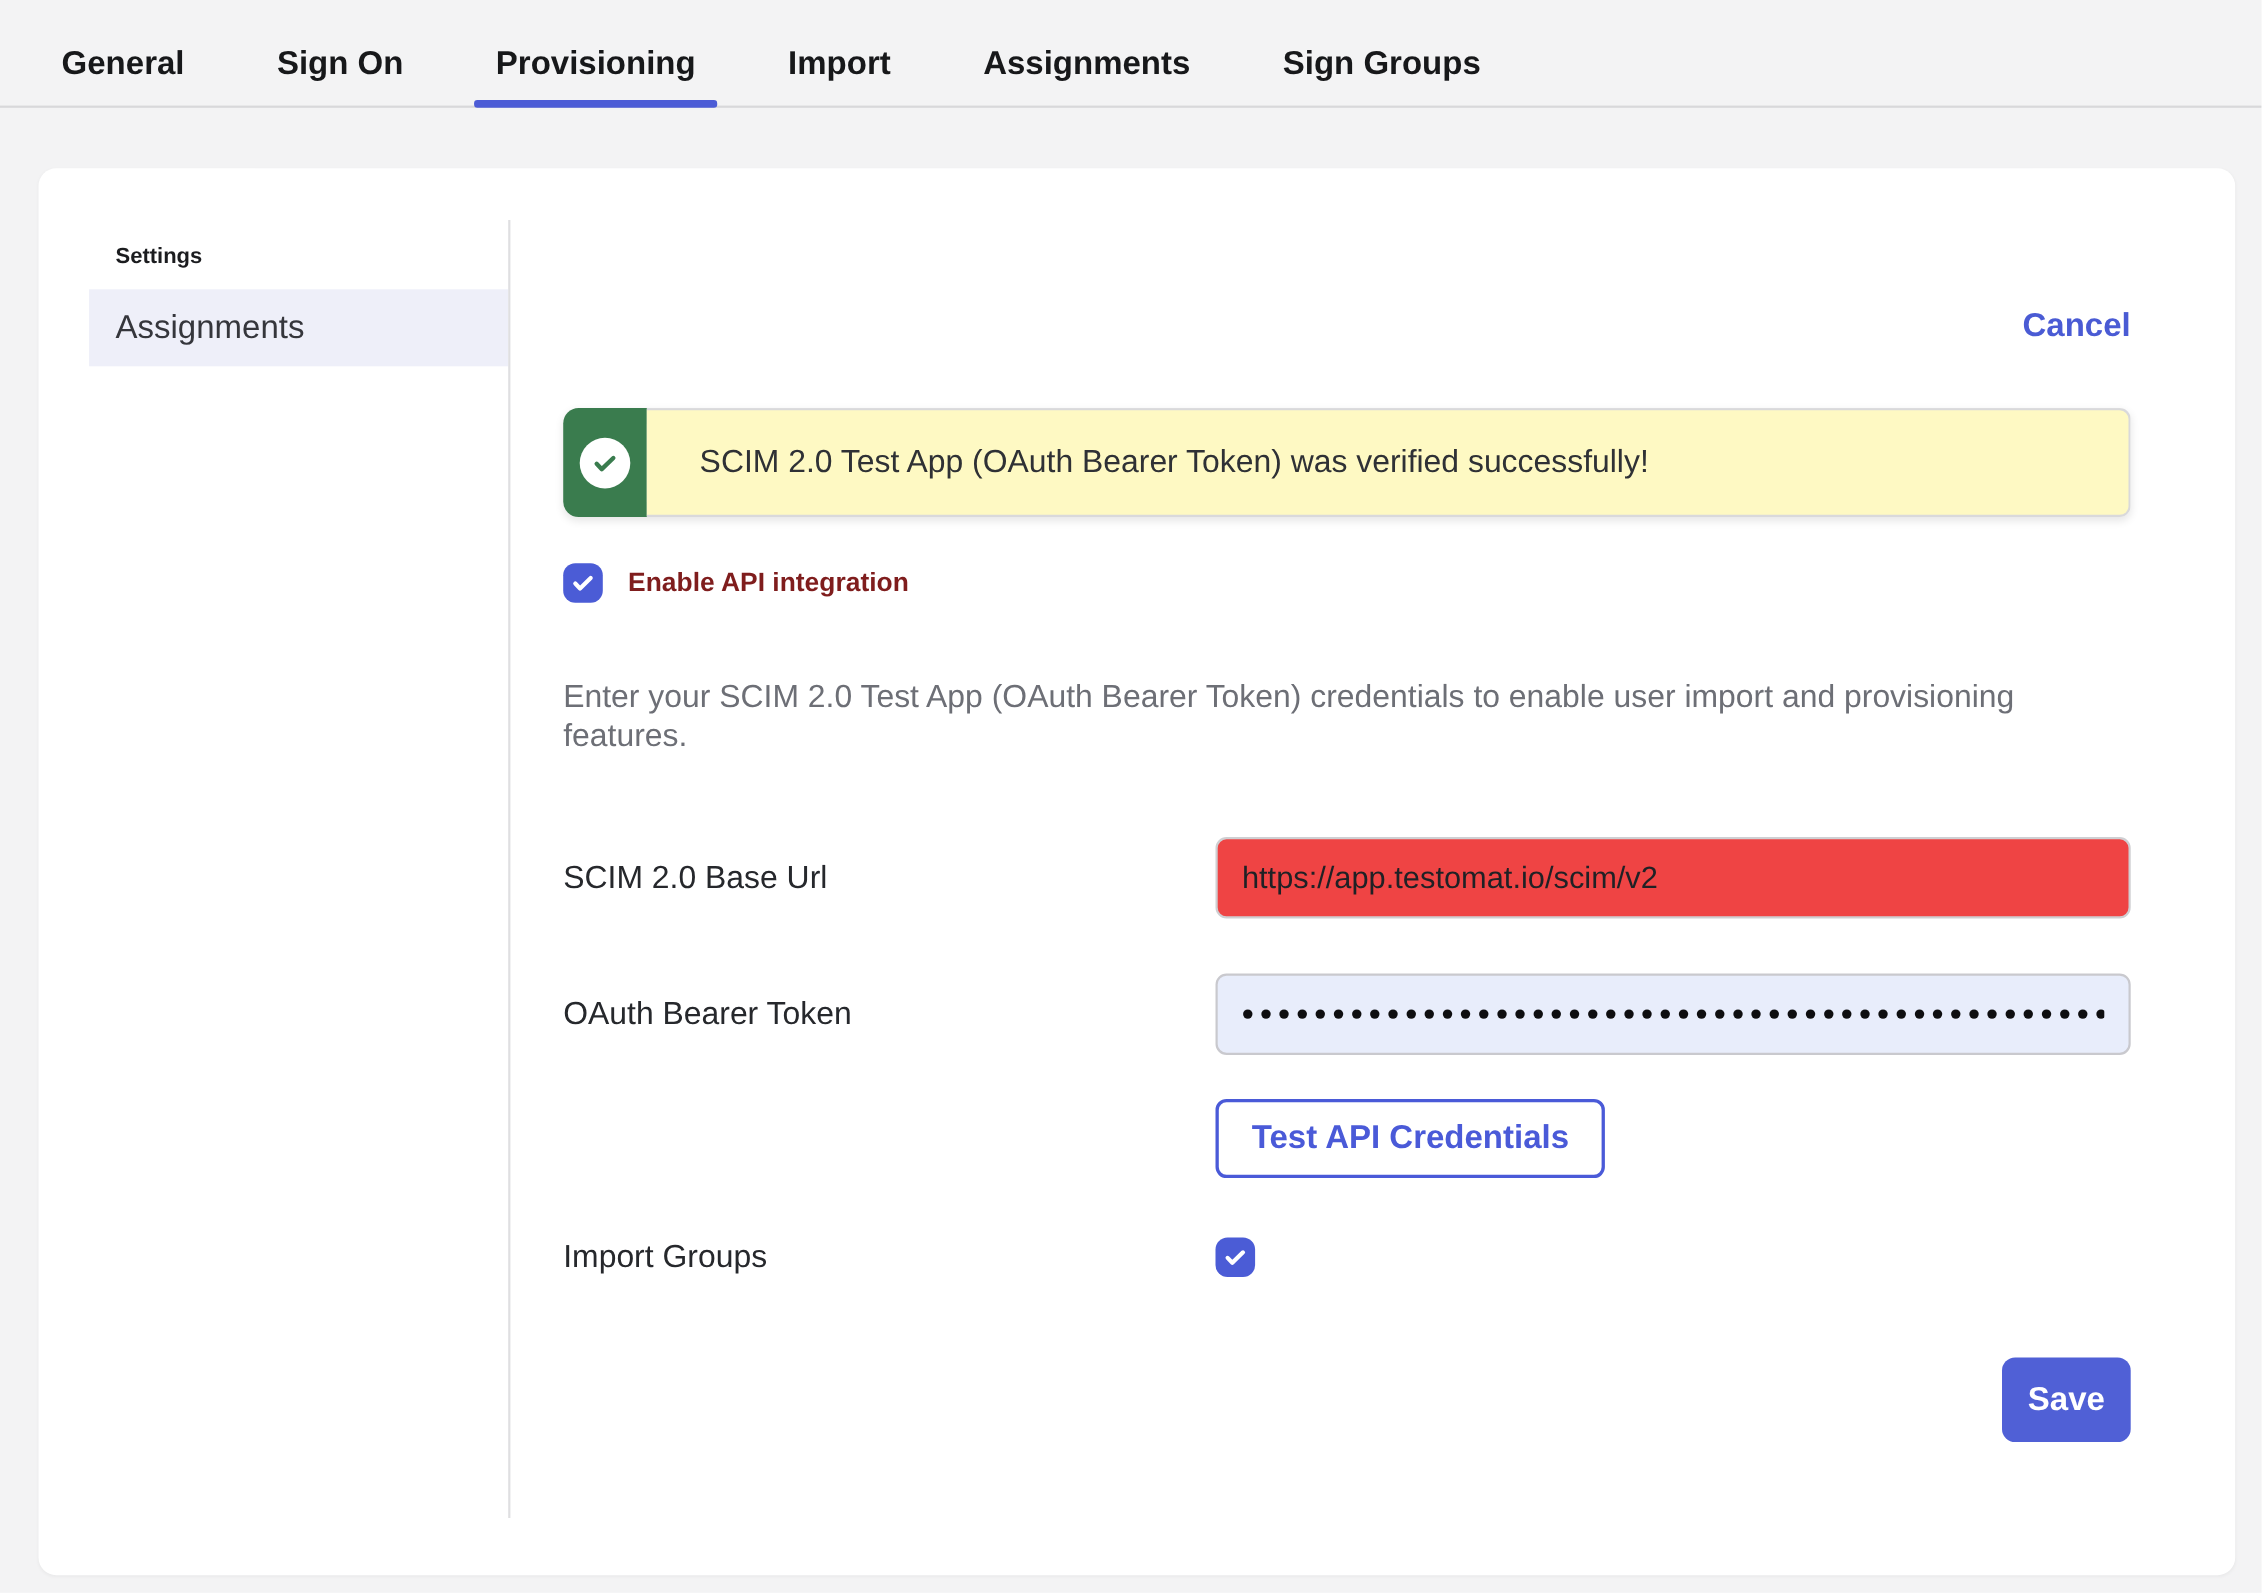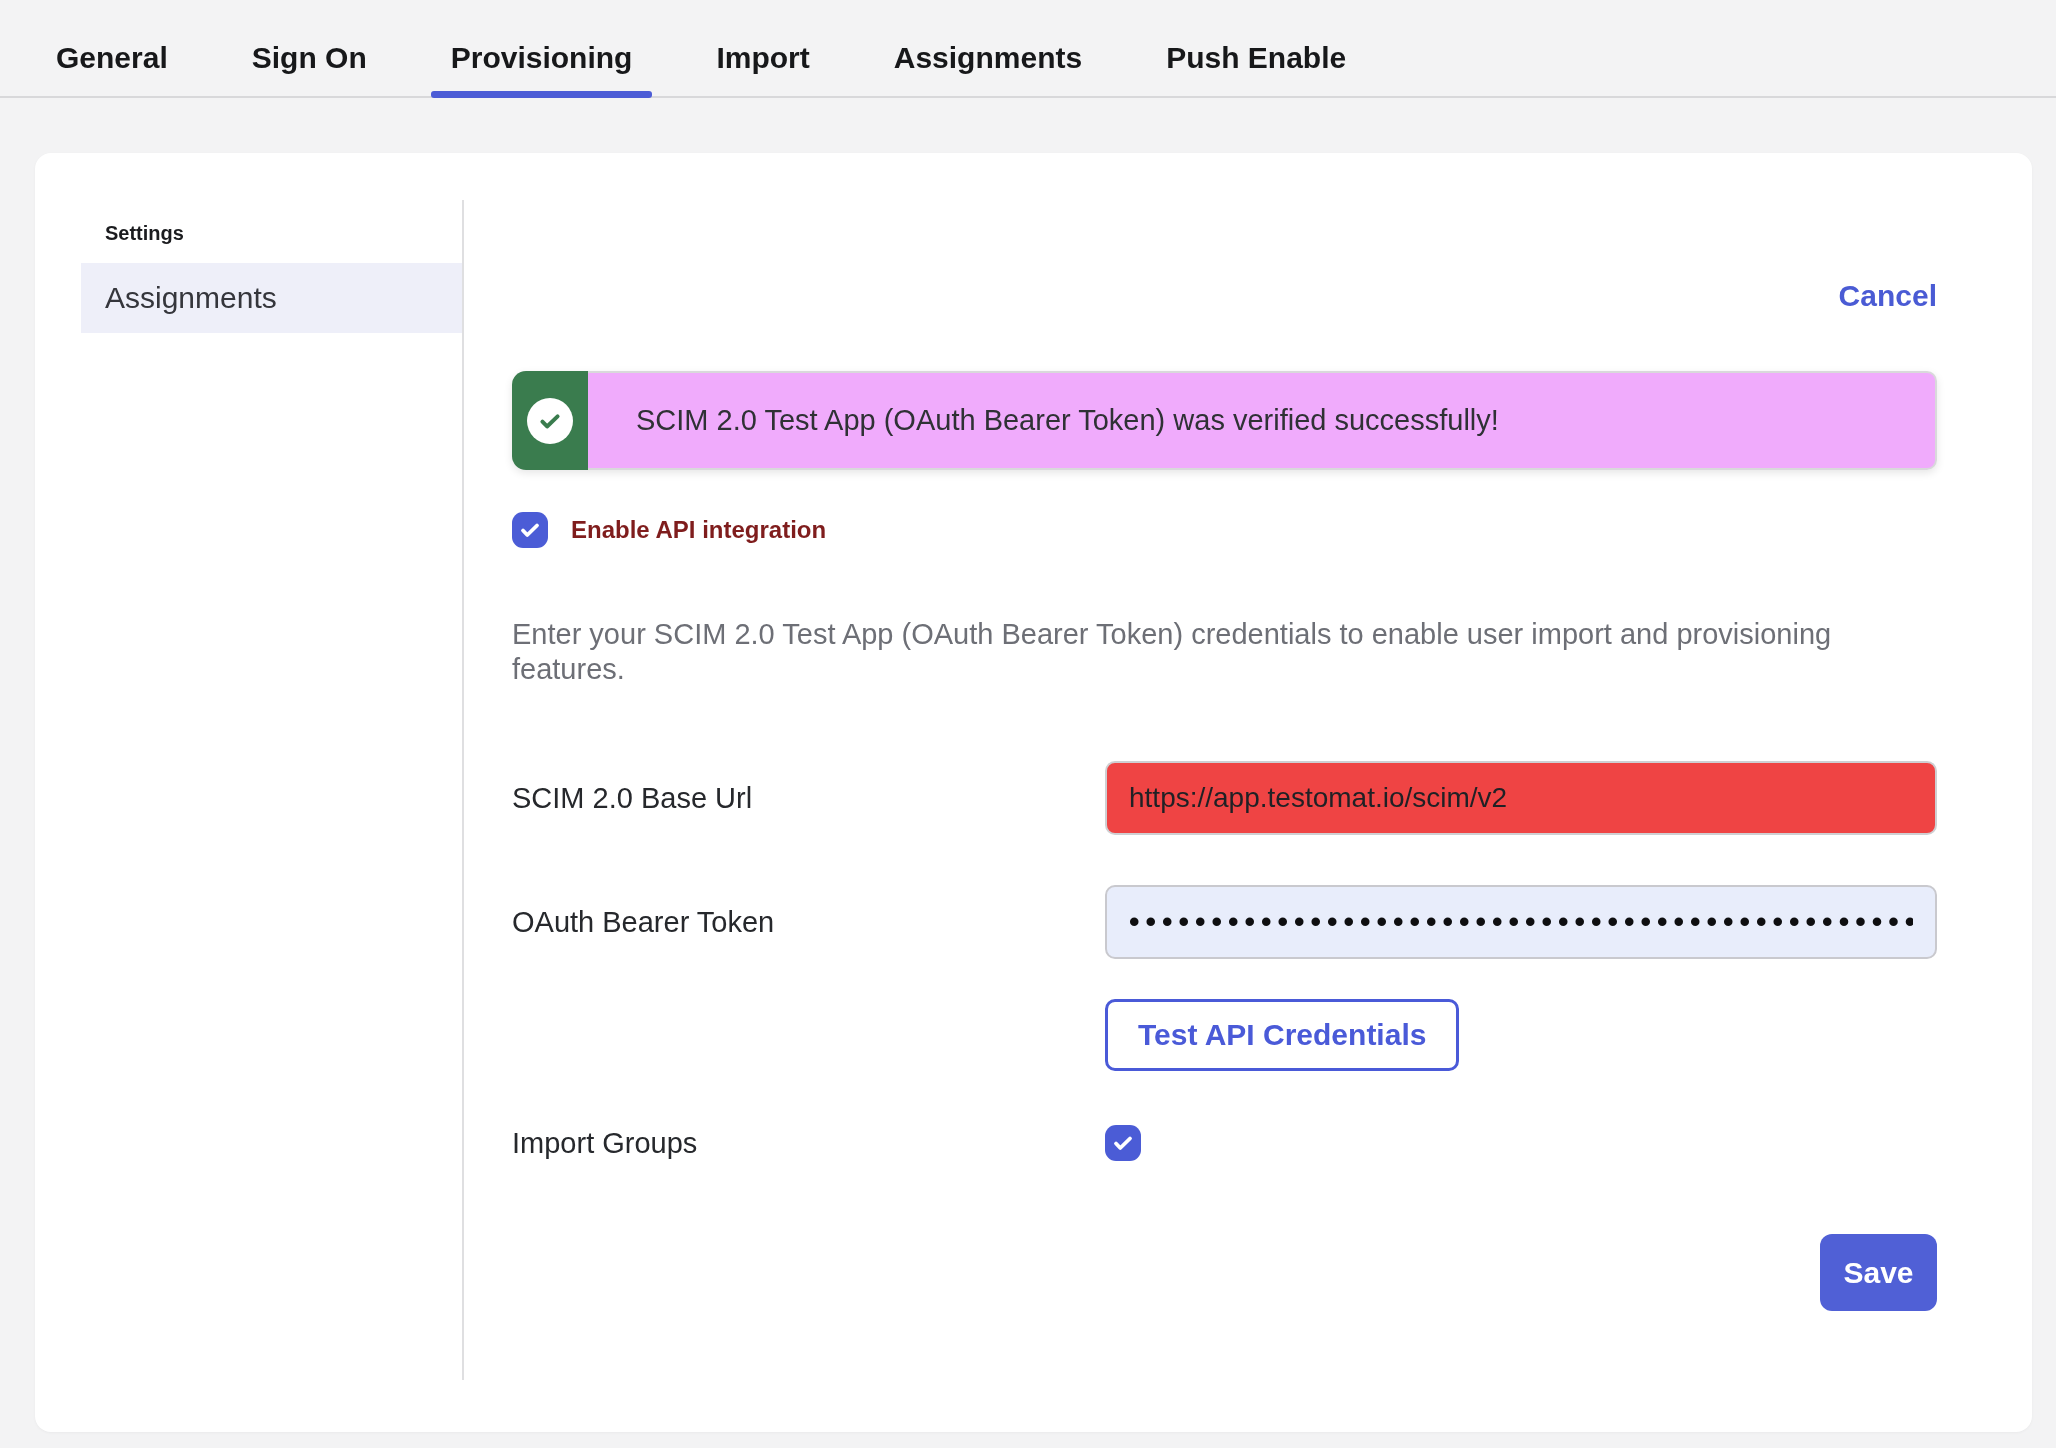--- a/index.html
+++ b/index.html
@@ -122,21 +122,21 @@
   .banner-circle {
     width:46px; height:46px;
     border-radius:50%;
     background:#FFFFFF;
     display:flex;
     align-items:center;
     justify-content:center;
   }
   .banner-body {
     flex:1;
-    background:#f0abfc;
+    background:#fef9c3;
     border:2px solid #D9D9DB;
     border-left:none;
     border-radius:0 10px 10px 0;
     display:flex;
     align-items:center;
     padding-left:48px;
     font-size:29px;
     color:#2F3135;
   }
 
@@ -243,21 +243,21 @@
 </style>
 </head>
 <body>
 
 <nav class="tabbar">
   <div class="tab">General</div>
   <div class="tab">Sign On</div>
   <div class="tab active">Provisioning</div>
   <div class="tab">Import</div>
   <div class="tab">Assignments</div>
-  <div class="tab">Push Enable</div>
+  <div class="tab">Sign Groups</div>
 </nav>
 
 <section class="card">
   <div class="v-divider"></div>
 
   <aside class="side">
     <div class="side-heading">Settings</div>
     <div class="side-item active">
       <span>Assignments</span>
     </div>

